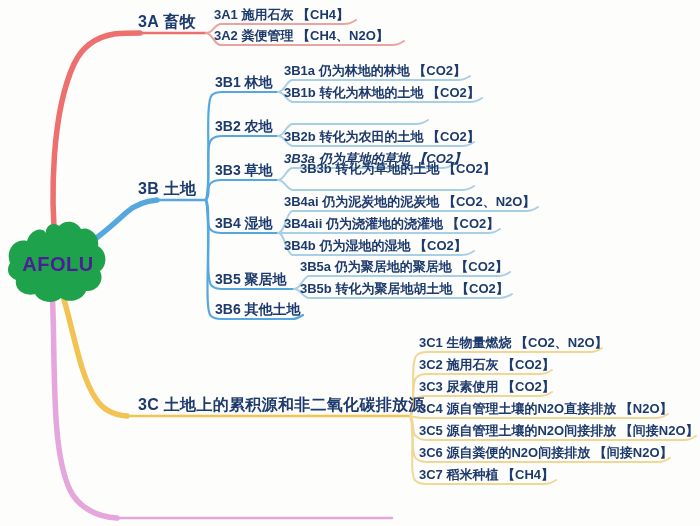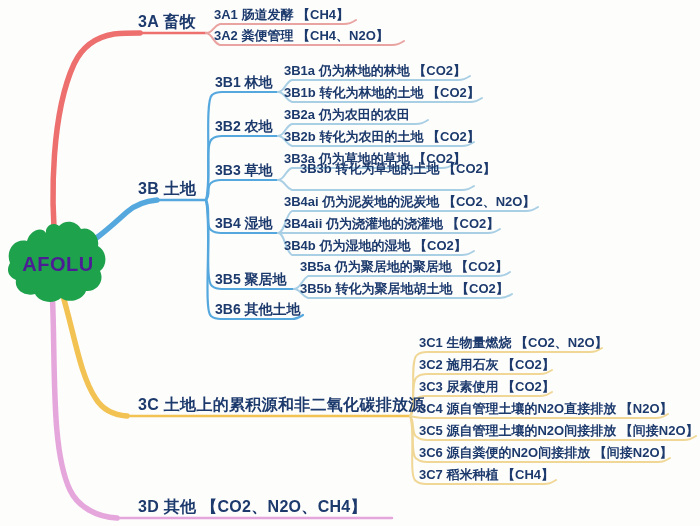--- a/index.html
+++ b/index.html
@@ -76,46 +76,44 @@
       <path stroke-width="5.5" d="M 52 288 C 56 360 50 448 70 490 C 78 507 97 517 117 518" stroke="#e5a6dc"></path>
       <path stroke-width="2.5" d="M 115 518 L 392 518" stroke="#e5a6dc"></path>
 
       <path stroke="none" d="M 10 263 C 5 250 15 238 27 241 C 30 230 42 226 46 233 C 45 226 53 221 59 226 C 65 219 77 221 81 229 C 90 226 100 236 98 246 C 107 251 108 265 100 271 C 105 281 97 292 86 291 C 83 300 69 304 61 298 C 53 305 39 302 35 294 C 25 297 14 290 16 280 C 8 276 6 270 10 263 Z" fill="#1ea24c"></path>
     </g>
   </svg>
 
   <div class="root-label">AFOLU</div>
 
   <div class="node lvl1" style="left:138px;bottom:495px;">3A 畜牧</div>
-  <div class="node leaf" style="left:214px;bottom:504px;">3A1 肠道发酵 【CH4】</div>
+  <div class="node leaf" style="left:214px;bottom:504px;">3A1 施用石灰 【CH4】</div>
   <div class="node leaf" style="left:214px;bottom:483px;text-align:center;">3A2 粪便管理 【CH4、N2O】</div>
 
   <div class="node lvl1" style="left:138px;bottom:328px;">3B 土地</div>
   <div class="node lvl2" style="left:215px;bottom:436px;">3B1 林地</div>
   <div class="node leaf" style="left:284px;bottom:448px;">3B1a 仍为林地的林地 【CO2】</div>
   <div class="node leaf" style="left:284px;bottom:426px;">3B1b 转化为林地的土地 【CO2】</div>
   <div class="node lvl2" style="left:215px;bottom:392px;">3B2 农地</div>
-  <div class="node leaf" style="left:284px;bottom:404px;">3B2a 仍为农田的农田</div>
   <div class="node leaf" style="left:284px;bottom:382px;">3B2b 转化为农田的土地 【CO2】</div>
   <div class="node lvl2" style="left:215px;bottom:348px;">3B3 草地</div>
-  <div class="node leaf" style="left:284px;bottom:360px;">3B3a 仍为草地的草地 【CO2】</div>
+  <div class="node leaf" style="left:284px;bottom:360px;font-style:italic;">3B3a 仍为草地的草地 【CO2】</div>
   <div class="node leaf" style="left:284px;bottom:350px;padding-left:16px;">3B3b 转化为草地的土地 【CO2】</div>
   <div class="node lvl2" style="left:215px;bottom:295px;">3B4 湿地</div>
   <div class="node leaf" style="left:284px;bottom:317px;">3B4ai 仍为泥炭地的泥炭地 【CO2、N2O】</div>
   <div class="node leaf" style="left:284px;bottom:295px;">3B4aii 仍为浇灌地的浇灌地 【CO2】</div>
   <div class="node leaf" style="left:284px;bottom:273px;">3B4b 仍为湿地的湿地 【CO2】</div>
   <div class="node lvl2" style="left:215px;bottom:239px;text-align:center;">3B5 聚居地</div>
   <div class="node leaf" style="left:300px;bottom:252px;">3B5a 仍为聚居地的聚居地 【CO2】</div>
   <div class="node leaf" style="left:300px;bottom:230px;">3B5b 转化为聚居地胡土地 【CO2】</div>
   <div class="node lvl2" style="left:215px;bottom:209px;">3B6 其他土地</div>
 
   <div class="node lvl1" style="left:138px;bottom:112px;margin-top:32px;">3C 土地上的累积源和非二氧化碳排放源</div>
   <div class="node leaf" style="left:419px;bottom:176px;">3C1 生物量燃烧 【CO2、N2O】</div>
   <div class="node leaf" style="left:419px;bottom:154px;">3C2 施用石灰 【CO2】</div>
   <div class="node leaf" style="left:419px;bottom:132px;">3C3 尿素使用 【CO2】</div>
   <div class="node leaf" style="left:419px;bottom:110px;">3C4 源自管理土壤的N2O直接排放 【N2O】</div>
   <div class="node leaf" style="left:419px;bottom:88px;">3C5 源自管理土壤的N2O间接排放 【间接N2O】</div>
   <div class="node leaf" style="left:419px;bottom:66px;">3C6 源自粪便的N2O间接排放 【间接N2O】</div>
   <div class="node leaf" style="left:419px;bottom:44px;">3C7 稻米种植 【CH4】</div>
 
-  <div class="node lvl1" style="left:138px;bottom:10px;">3D 其他 【CO2、N2O、CH4】</div>
 
 </div>
 
 </body></html>

